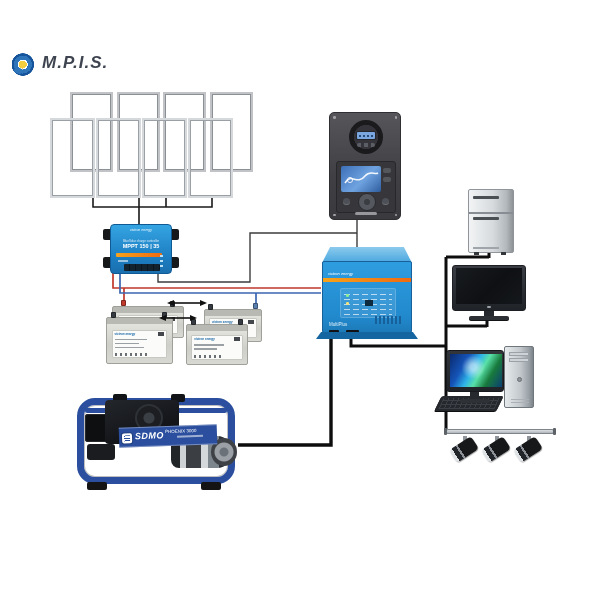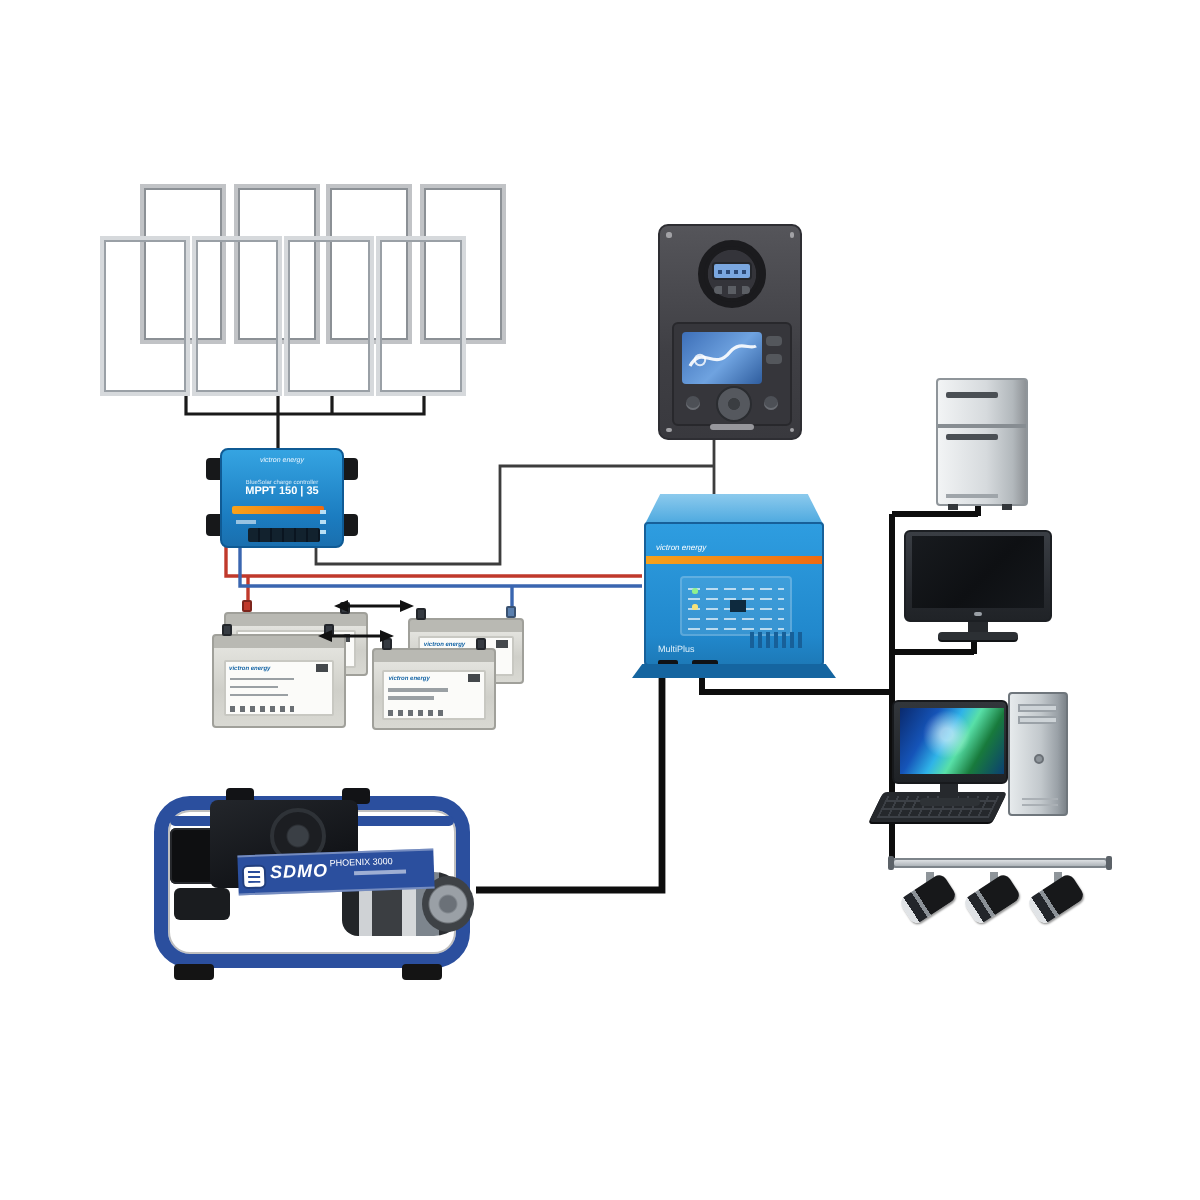--- a/index.html
+++ b/index.html
@@ -179,20 +179,24 @@
 
   <svg class="wires" width="600" height="600">
     <path d="M93,196 V207 H212 V196 M139,196 V207 M166,196 V207 M139,207 V225" stroke="#1a1a1a" stroke-width="1.6" fill="none"></path>
     <path d="M158,270 V282 H250 V233 H357 M357,219 V248" stroke="#3d3d3d" stroke-width="1.4" fill="none"></path>
     <path d="M113,270 V288 H321 M124,288 V302" stroke="#c0392b" stroke-width="1.7" fill="none"></path>
     <path d="M120,270 V293 H321 M256,293 V305" stroke="#3a66b0" stroke-width="1.7" fill="none"></path>
     <path d="M331,334 V445 H238" stroke="#0d0d0d" stroke-width="3.4" fill="none"></path>
     <path d="M351,334 V346 H446 M446,257 V431 M446,257 H489 M489,258 V249 M446,326 H487 M487,327 V320 M446,408 H470" stroke="#0d0d0d" stroke-width="3" fill="none"></path>
   </svg>
 
+  <div class="logo">
+    <div class="logo-icon"></div>
+    <div class="logo-text">M.P.I.S.</div>
+  </div>
 
   <div class="panel b b1"></div>
   <div class="panel b b2"></div>
   <div class="panel b b3"></div>
   <div class="panel b b4"></div>
   <div class="panel f f1"></div>
   <div class="panel f f2"></div>
   <div class="panel f f3"></div>
   <div class="panel f f4"></div>
 

